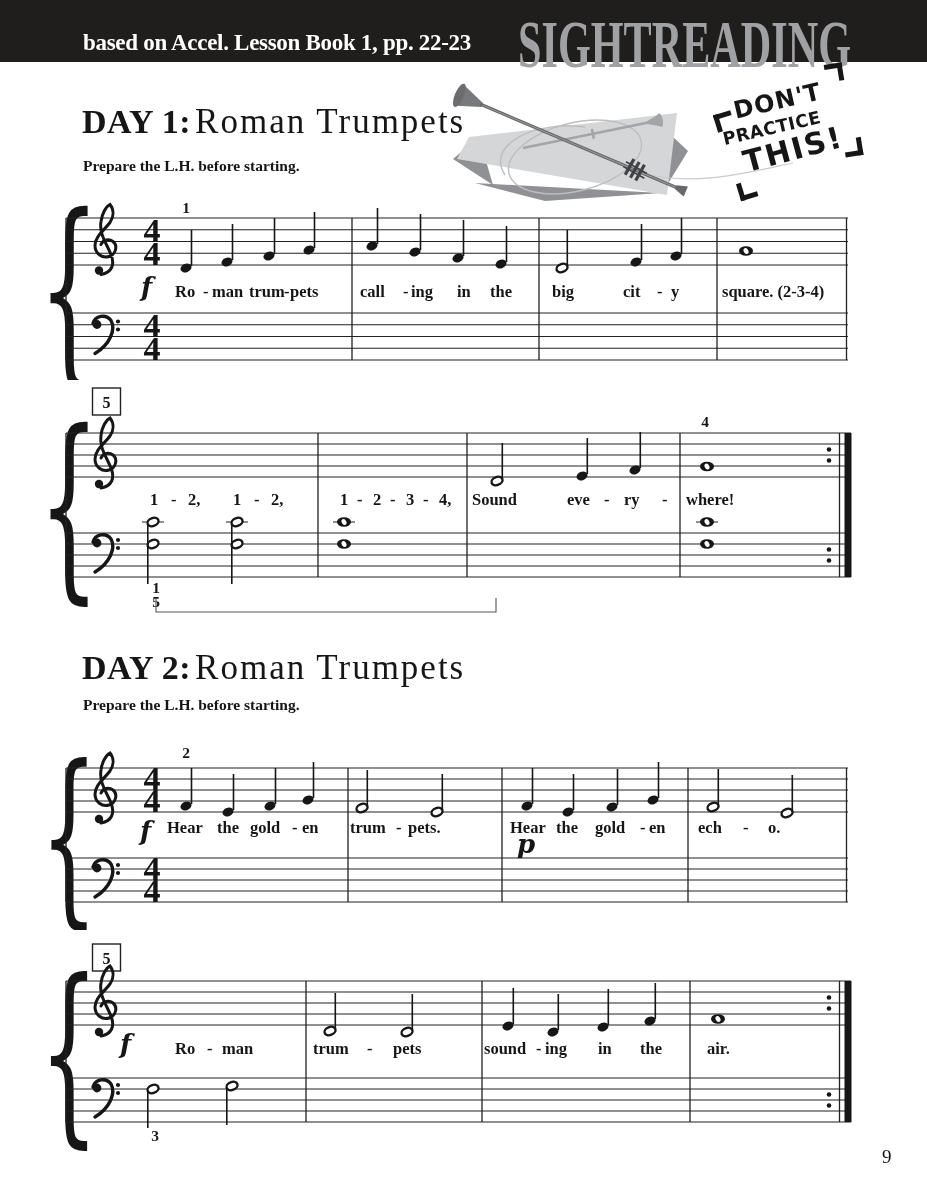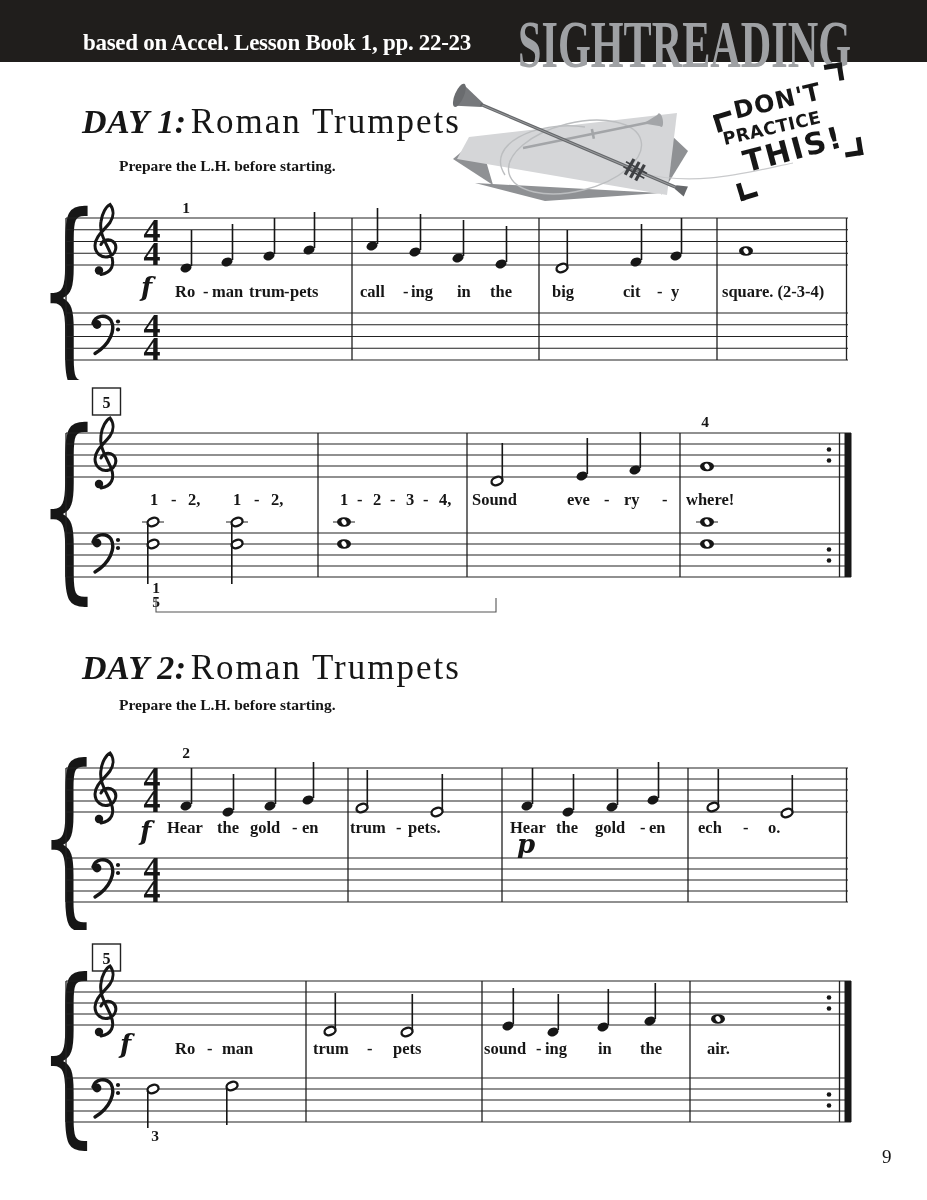--- a/index.html
+++ b/index.html
@@ -9,23 +9,23 @@
   
   .banner{position:absolute;left:0;top:0;width:927px;height:62px;background:#201e1c;}
   .banner-source{position:absolute;left:83px;top:30px;color:#ffffff;font-weight:bold;
                  font-size:23px;white-space:nowrap;letter-spacing:-0.3px;}
   .banner-series{position:absolute;left:518px;top:11px;color:#9fa1a4;font-weight:bold;
                  font-size:67px;line-height:1;white-space:nowrap;transform:scale(0.63,1);
                  transform-origin:left top;letter-spacing:0px;}
 
   
   .day-heading{position:absolute;white-space:nowrap;}
-  .day-label{font-weight:bold;font-size:34px;letter-spacing:0.5px;font-style:italic;}
+  .day-label{font-weight:bold;font-size:34px;letter-spacing:0.5px;}
   .day-title{font-weight:normal;font-size:35px;letter-spacing:2px;}
-  .instructions{position:absolute;font-weight:bold;font-size:15.5px;line-height:17.5px;margin-left:36px;}
+  .instructions{position:absolute;font-weight:bold;font-size:15.5px;line-height:17.5px;}
 
   
   .stamp{position:absolute;left:711px;top:76px;width:150px;height:120px;
          transform:rotate(-13deg);font-family:"DejaVu Sans",sans-serif;font-weight:800;
          color:#161616;}
   .stamp span{position:absolute;white-space:nowrap;}
   .stamp-l1{left:30px;top:10px;font-size:24px;letter-spacing:1px;}
   .stamp-l2{left:13px;top:39px;font-size:17.5px;letter-spacing:0.5px;}
   .stamp-l3{left:28px;top:57px;font-size:30px;letter-spacing:2px;transform:rotate(-2deg);}
   .corner{position:absolute;width:13px;height:13px;}

